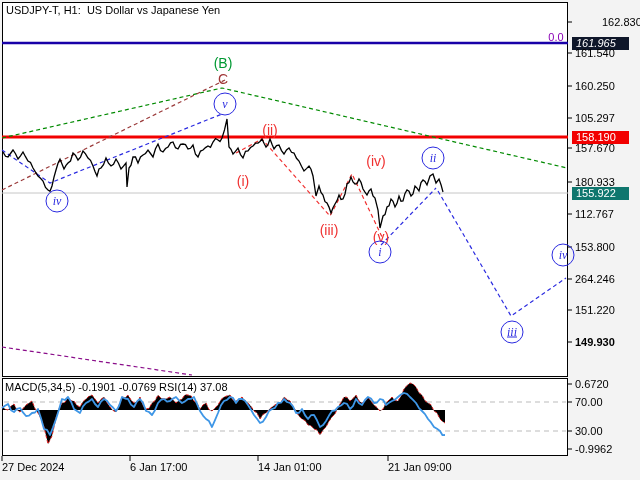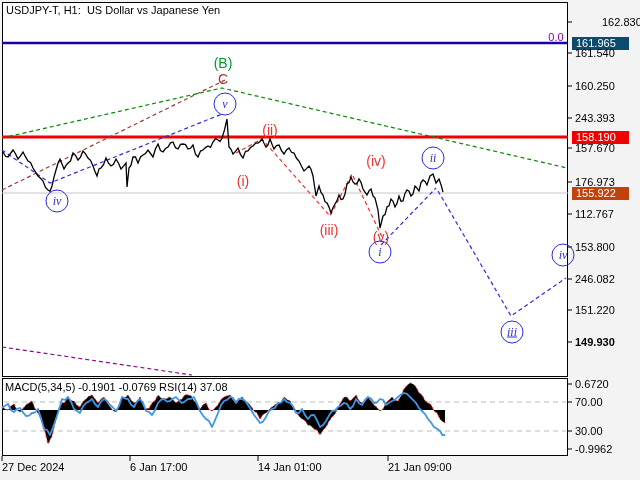--- a/index.html
+++ b/index.html
@@ -66,32 +66,32 @@
     <line x1="2" y1="456" x2="2" y2="461" stroke="#000" stroke-width="1"></line>
     <line x1="130" y1="456" x2="130" y2="461" stroke="#000" stroke-width="1"></line>
     <line x1="258" y1="456" x2="258" y2="461" stroke="#000" stroke-width="1"></line>
     <line x1="388" y1="456" x2="388" y2="461" stroke="#000" stroke-width="1"></line>
   </svg>
 
 <span class="title">USDJPY-T, H1:  US Dollar vs Japanese Yen</span>
 <span class="macd-label">MACD(5,34,5) -0.1901 -0.0769 RSI(14) 37.08</span>
 
 <div id="y-axis">
-    <div class="ybox" style="top: 37px; background: #0c4a6e;">161.965</div>
+    <div class="ybox" style="top: 37px; background: #0f172a; font-style: italic;">161.965</div>
     <div class="ybox" style="top: 131px; background: rgb(242, 0, 0);">158.190</div>
-    <div class="ybox" style="top: 187px; background: #c2410c;">155.922</div>
+    <div class="ybox" style="top: 187px; background: #0f766e;">155.922</div>
     <div class="ylab" style="top: 16px; margin-left: 27px;">162.830</div>
     <div class="ylab" style="top: 47px;">161.540</div>
     <div class="ylab" style="top: 80px;">160.250</div>
-    <div class="ylab" style="top: 112px;">243.393</div>
+    <div class="ylab" style="top: 112px;">105.297</div>
     <div class="ylab" style="top: 142px;">157.670</div>
-    <div class="ylab" style="top: 176px;">176.973</div>
+    <div class="ylab" style="top: 176px;">180.933</div>
     <div class="ylab" style="top: 208px;">112.767</div>
     <div class="ylab" style="top: 241px;">153.800</div>
-    <div class="ylab" style="top: 273px;">246.082</div>
+    <div class="ylab" style="top: 273px;">264.246</div>
     <div class="ylab" style="top: 304px;">151.220</div>
     <div class="ylab" style="top: 336px; font-weight: bold;">149.930</div>
   </div>
 <div id="macd-axis">
     <div class="ylab" style="top: 378px;">0.6720</div>
     <div class="ylab" style="top: 396px;">70.00</div>
     <div class="ylab" style="top: 425px; text-align: center;">30.00</div>
     <div class="ylab" style="top: 443px;">-0.9962</div>
   </div>
 <div id="x-axis">

